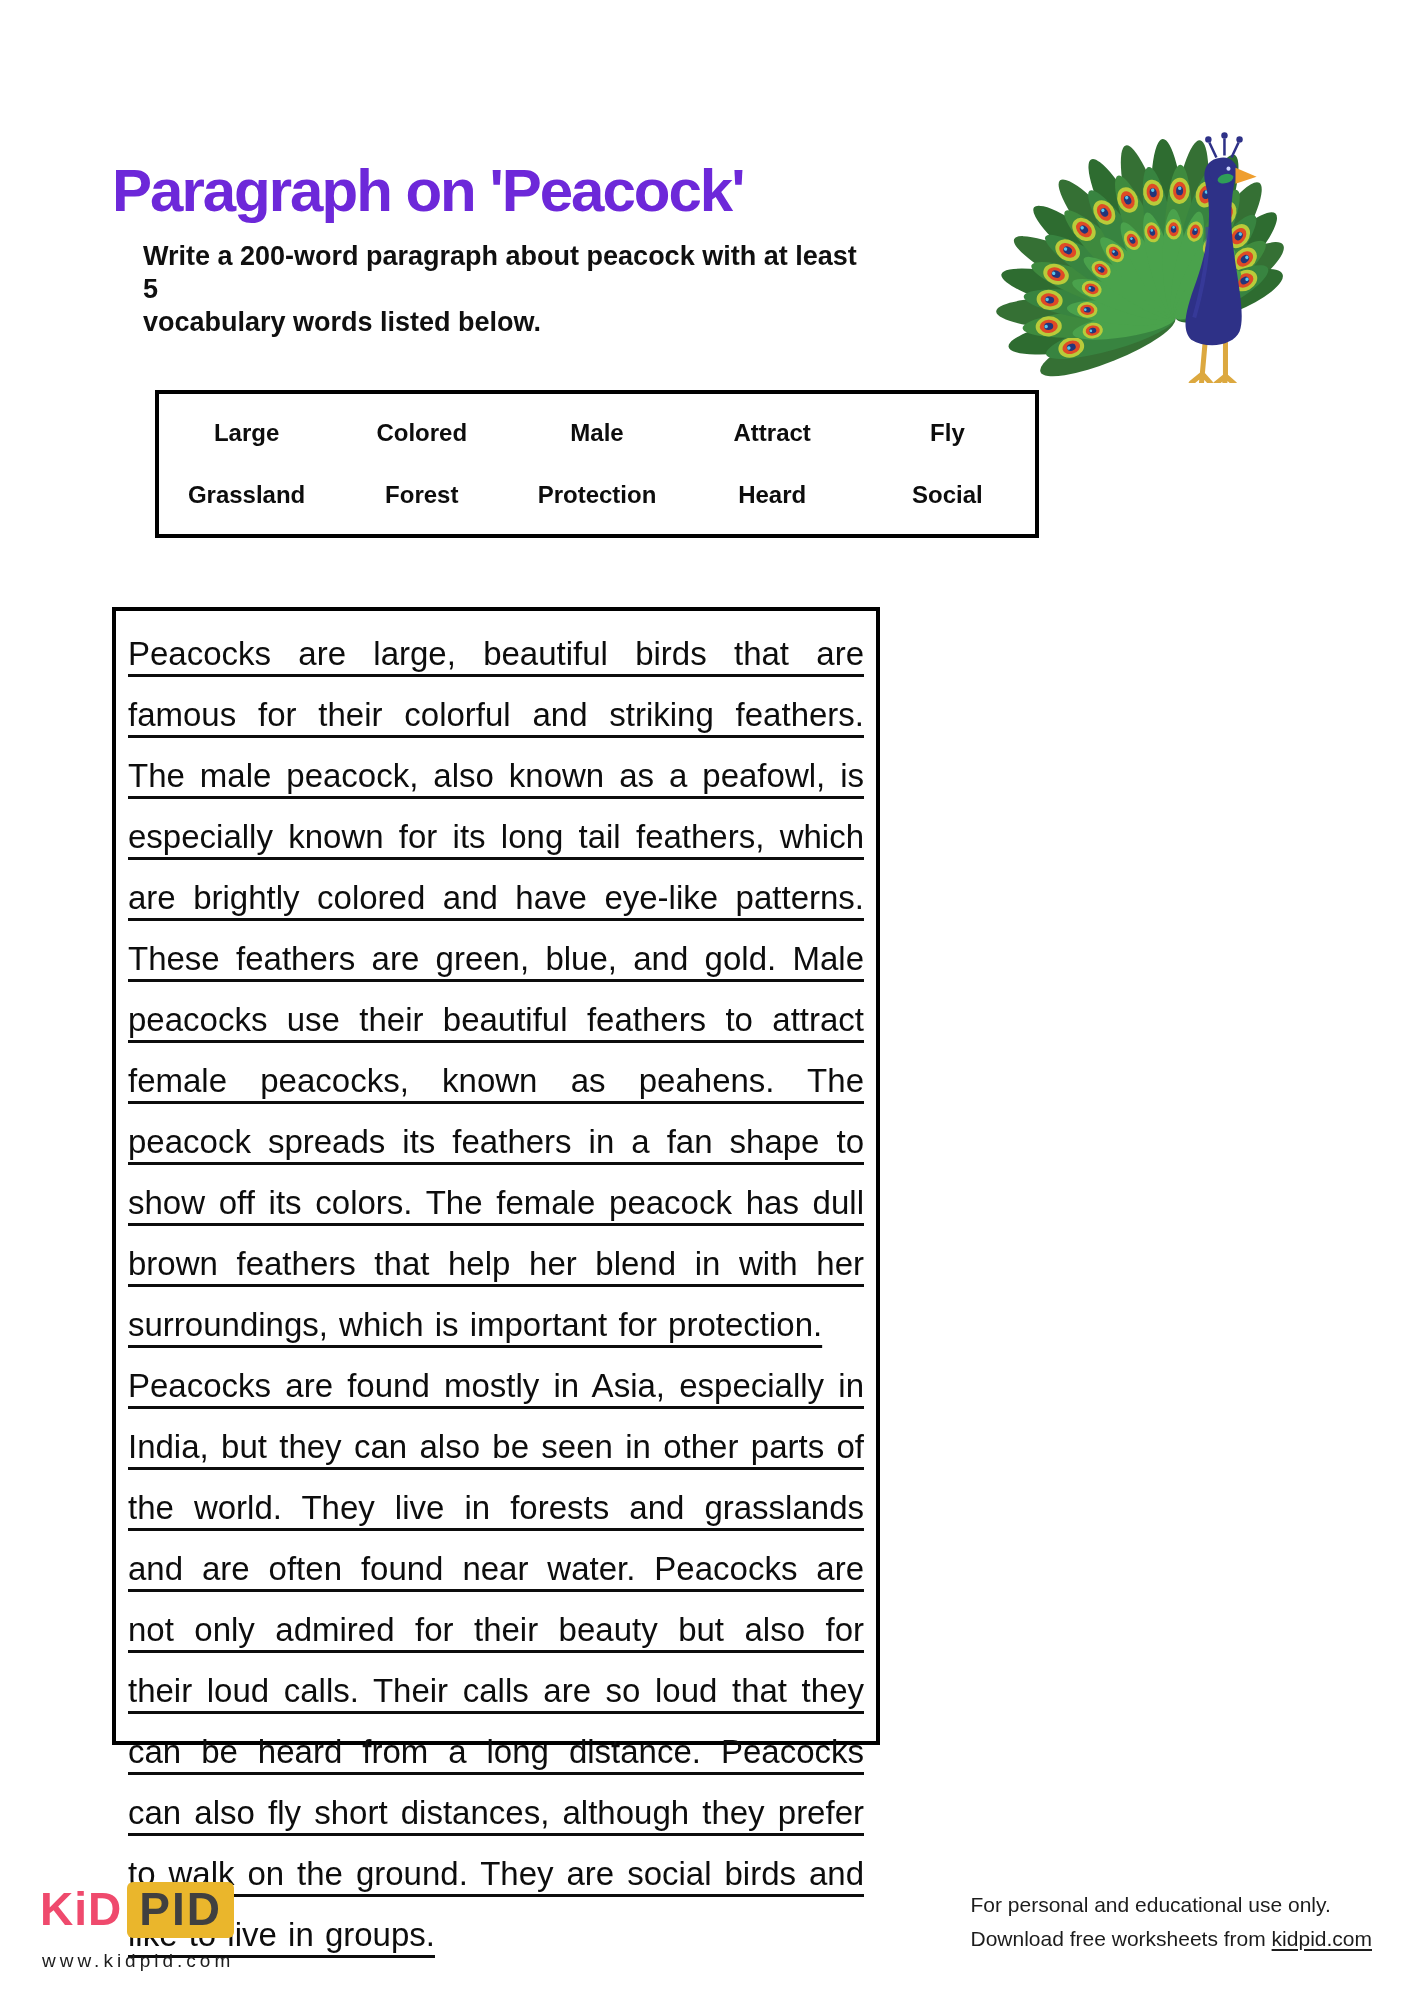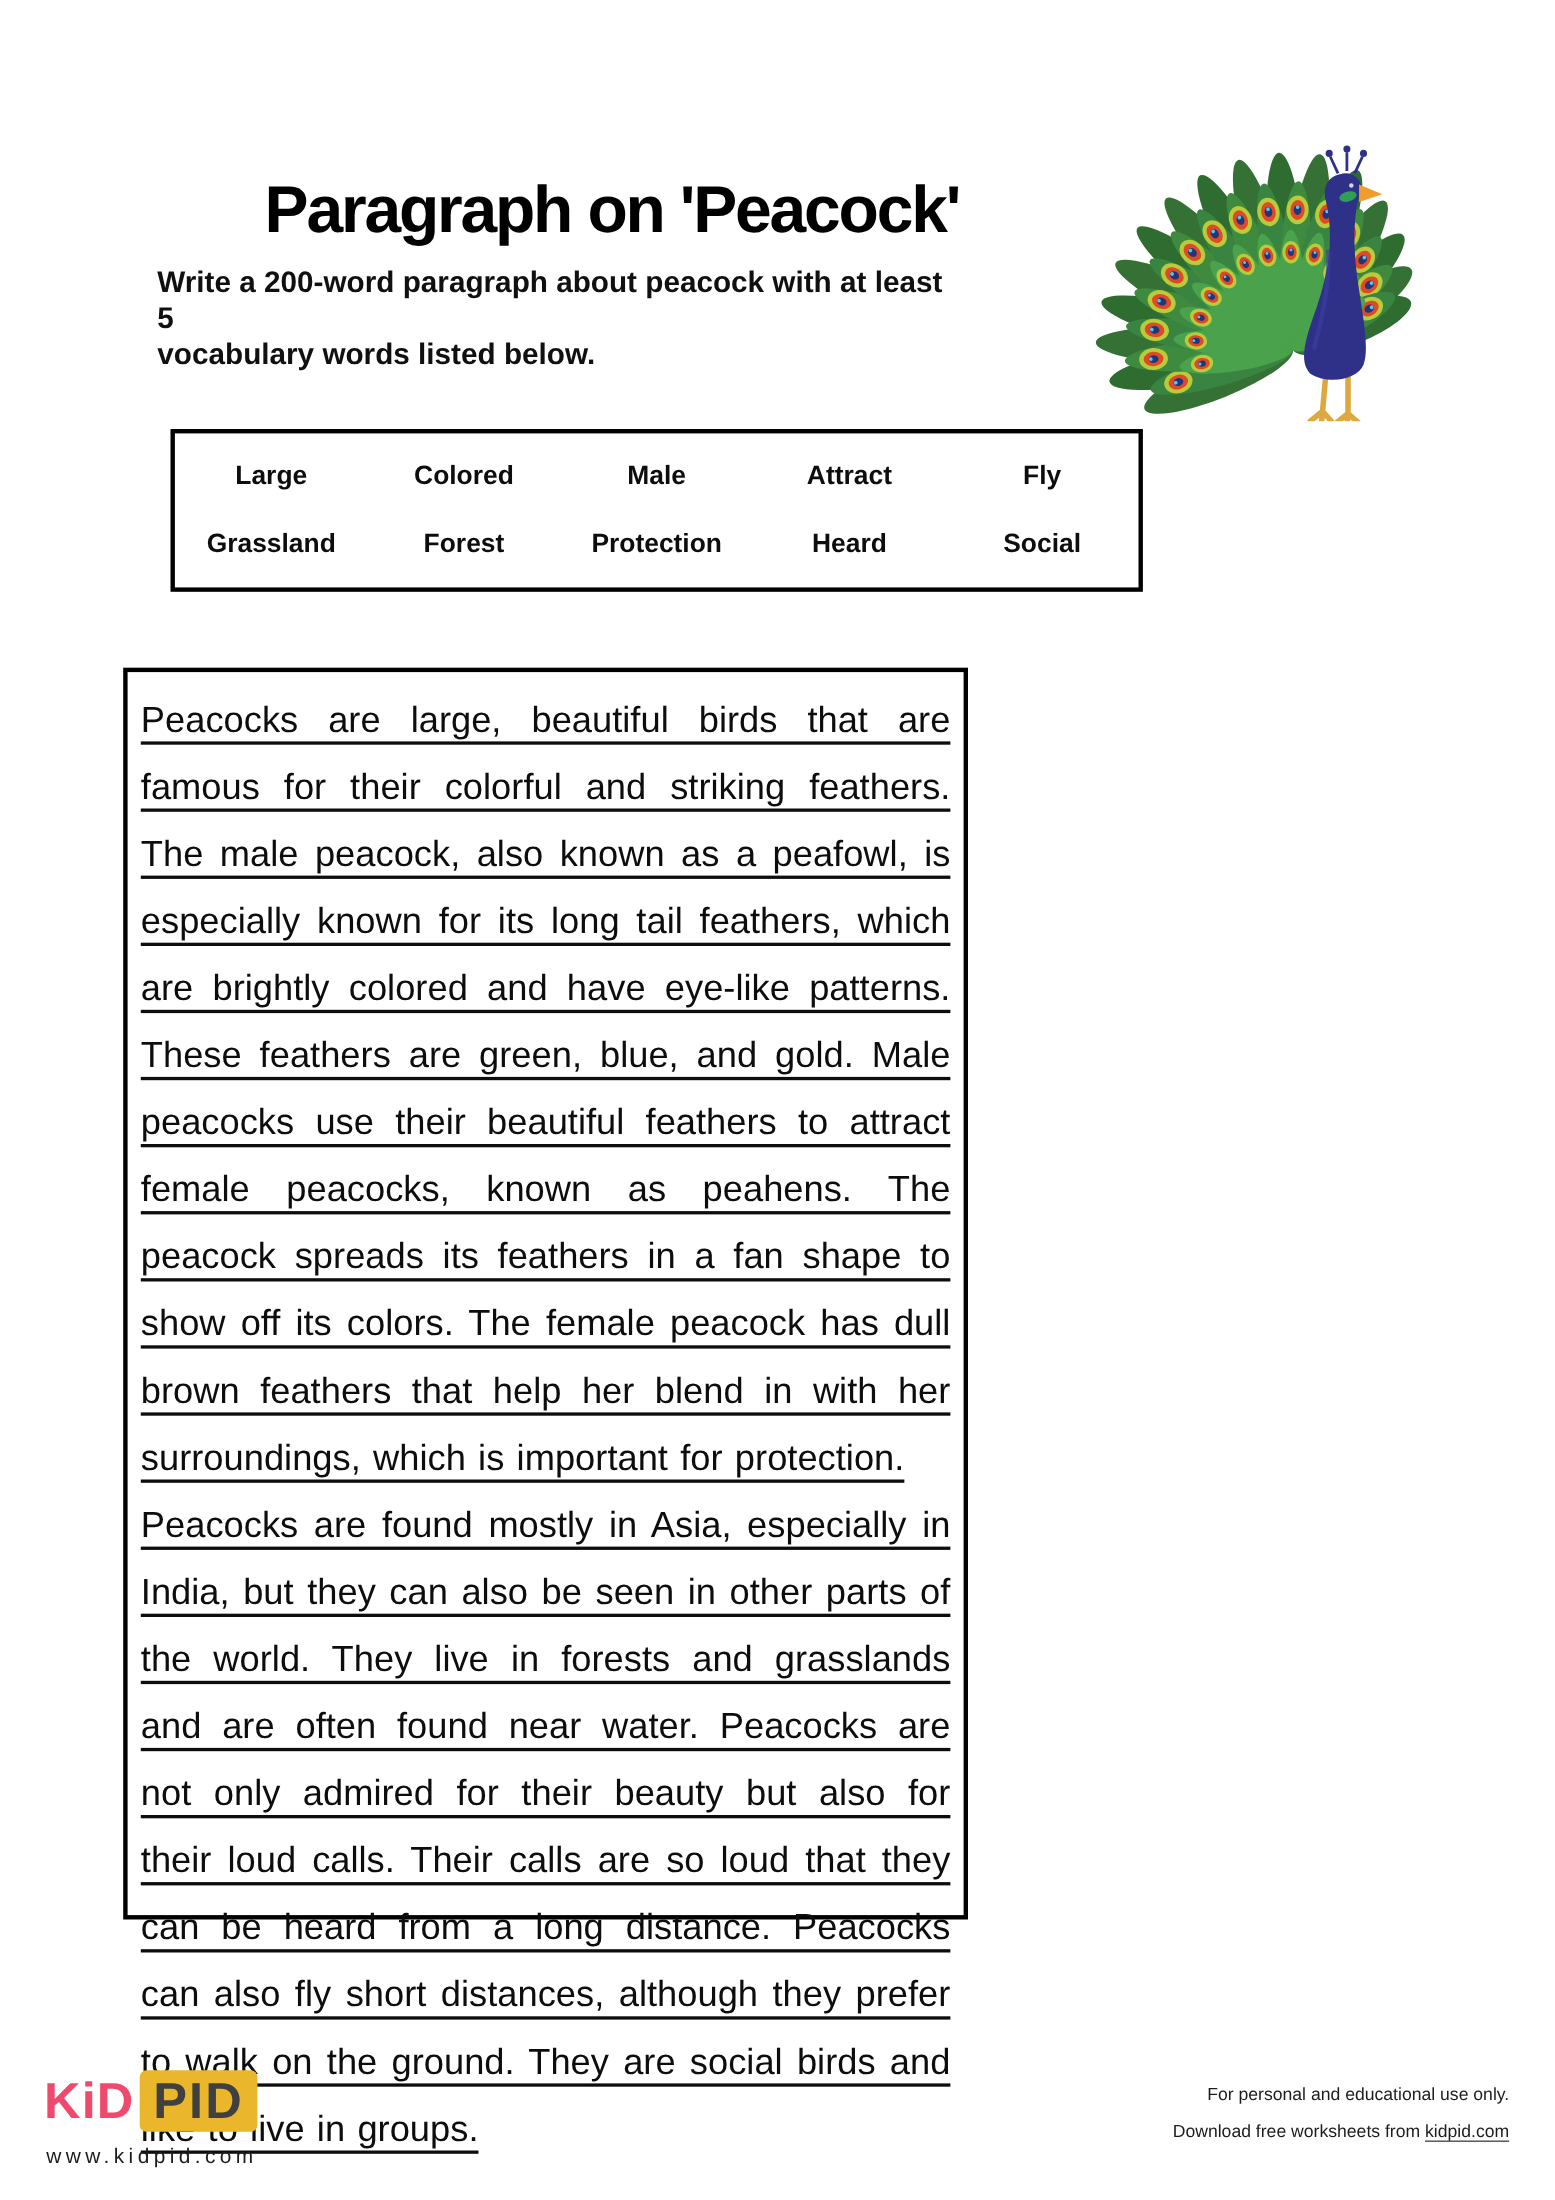--- a/index.html
+++ b/index.html
@@ -4,21 +4,21 @@
 <style>
   html,body{margin:0;padding:0;background:#ffffff;}
   .page{
     position:relative;width:1414px;height:2000px;background:#fff;
     font-family:"Liberation Sans",sans-serif;overflow:hidden;color:#111;
   }
   
   .header{position:absolute;left:112px;top:158px;width:760px;}
   .title{
     font-size:60px;font-weight:800;letter-spacing:-2px;
-    color:#000000;line-height:1.1;white-space:nowrap;text-align:right;
+    color:#6d28d9;line-height:1.1;white-space:nowrap;
   }
   .subtitle{margin-top:16px;font-size:27px;font-weight:700;line-height:33px;color:#101010;margin-left:31px;}
   
   .peacock{position:absolute;left:982px;top:76px;width:332px;height:307px;}
   .peacock svg{width:100%;height:100%;display:block;}
   
   .vocab{
     position:absolute;left:112px;top:390px;width:884px;height:148px;
     border:4px solid #000;box-sizing:border-box;
     display:grid;grid-template-columns:repeat(5,1fr);grid-template-rows:1fr 1fr;
@@ -38,22 +38,22 @@
   }
   
   .logo{position:absolute;left:40px;top:1882px;font-weight:800;font-size:46px;line-height:1;}
   .logo .kid{color:#ef4a6d;letter-spacing:1px;}
   .logo .pid{
     display:inline-block;background:#eab62c;color:#404040;border-radius:6px;
     padding:4px 12px 6px 12px;margin-left:5px;letter-spacing:2px;
   }
   .site{position:absolute;left:42px;top:1950px;font-size:19px;letter-spacing:4px;color:#1d1d1d;}
   .usage{
-    position:absolute;right:42px;top:1888px;text-align:right;
-    font-size:16px;line-height:34px;color:#1c1c1c;
+    position:absolute;right:42px;top:1888px;
+    font-size:21px;line-height:34px;color:#1c1c1c;
   }
   .usage .link{text-decoration:underline;text-underline-offset:3px;cursor:pointer;}
 </style>
 </head>
 <body>
 
 <div class="page">
 
   <div class="header">
     <div class="title">Paragraph on 'Peacock'</div>

